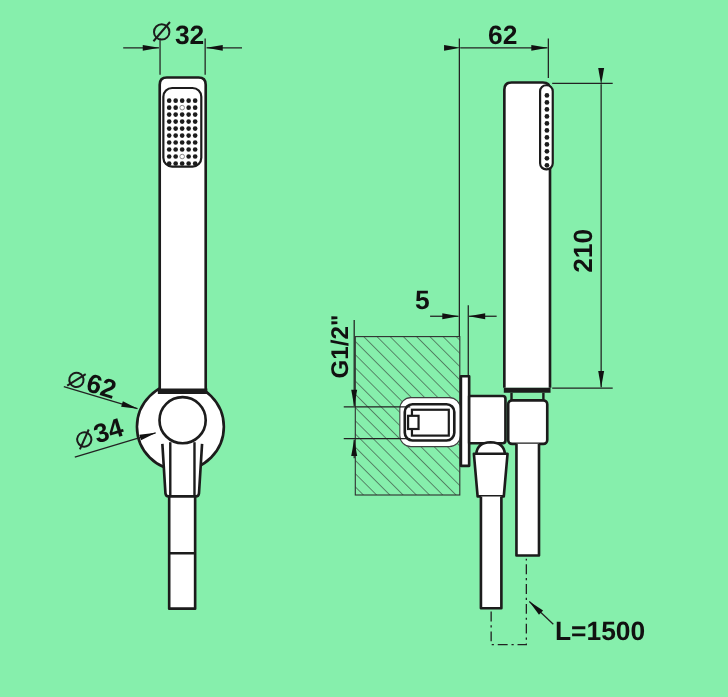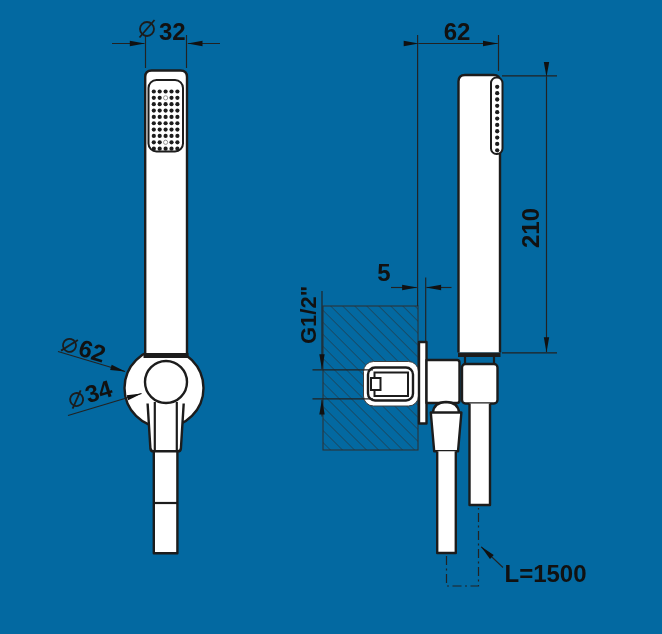--- a/index.html
+++ b/index.html
@@ -1,16 +1,16 @@
 <!DOCTYPE html>
 <html><head>
 <meta charset="utf-8">
 <style>
   html,body{margin:0;padding:0;background:#fff;}
-  .sheet{width:662px;height:634px;position:relative;background:#0369a1;overflow:hidden;
+  .sheet{width:662px;height:634px;position:relative;background:#86efac;overflow:hidden;
          font-family:"Liberation Sans","DejaVu Sans",sans-serif;}
   svg{display:block;}
   .o  {fill:#fff;stroke:#1c1c1c;stroke-width:2.4;stroke-linejoin:round;}
   .o2 {fill:#fff;stroke:#1c1c1c;stroke-width:2;stroke-linejoin:round;}
   .ln {fill:none;stroke:#1c1c1c;stroke-width:2.2;stroke-linecap:butt;}
   .d  {fill:none;stroke:#222;stroke-width:1.15;}
   .cl {fill:none;stroke:#222;stroke-width:1.2;stroke-dasharray:9 3.5 2 3.5;}
   .sym{fill:none;stroke:#1c1c1c;stroke-width:1.8;}
   text{font-weight:bold;font-size:24px;fill:#111;}
   .t22{font-size:22px;}

